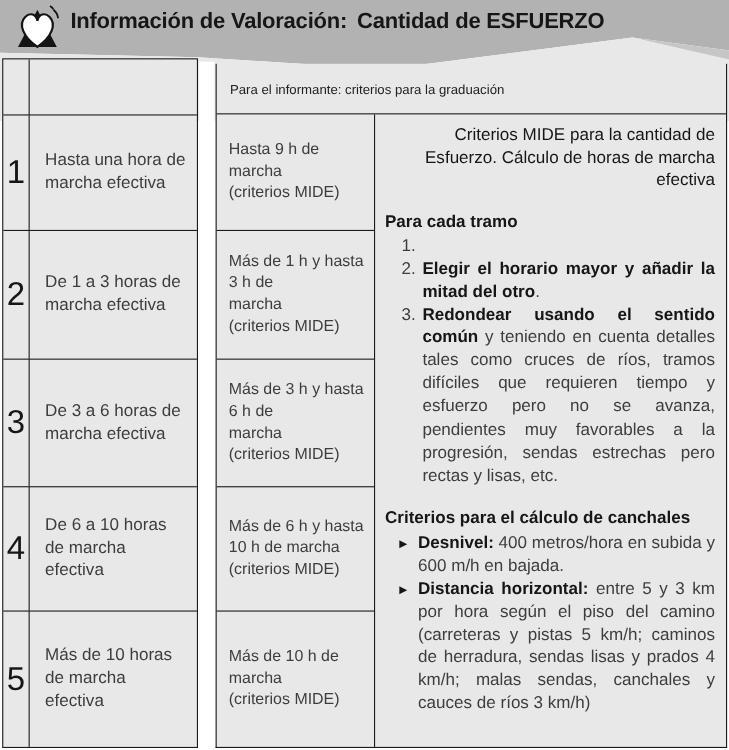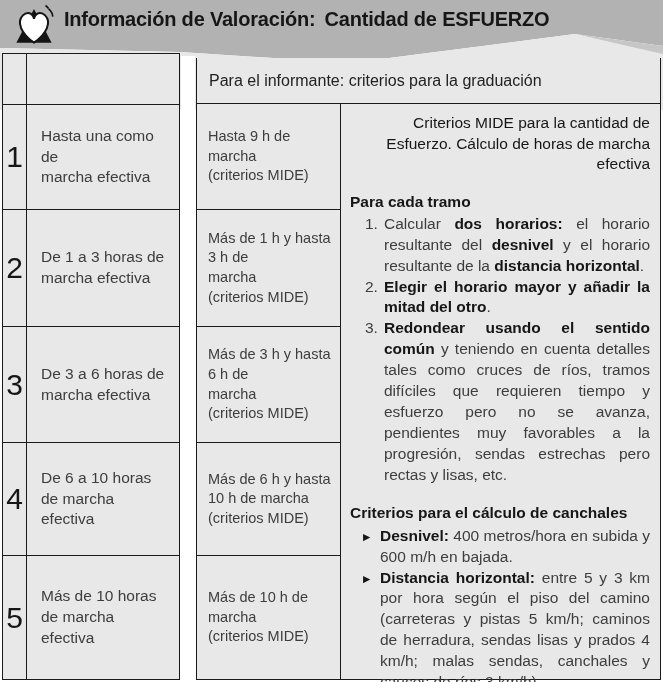--- a/index.html
+++ b/index.html
@@ -37,21 +37,21 @@
     flex:1; display:flex; align-items:center;
     padding:6px 4px 6px 14px; font-size:15.5px; line-height:1.35;
     white-space:pre-line;
   }
   .l-head {
     flex:1; display:flex; align-items:center; justify-content:center;
     font-size:16px; color:#222;
   }
   
   .right-box { left:196px; top:58px; width:465px; height:622px; border-top:none; display:flex; flex-direction:column; }
-  .r-header { height:45px; flex:none; display:flex; align-items:center; padding-left:12px; font-size:16px; color:#222; }
+  .r-header { height:45px; flex:none; display:flex; align-items:center; padding-left:12px; font-size:12px; color:#222; }
   .r-body { flex:1; display:flex; border-top:1px solid #1a1a1a; min-height:0; }
   .mide-col { width:144px; flex:none; border-right:1px solid #1a1a1a; display:flex; flex-direction:column; }
   .mide-cell {
     flex:none; display:flex; align-items:center;
     padding:6px 4px 6px 11px; font-size:14.5px; line-height:1.35;
     white-space:pre-line;
   }
   .crit-col { flex:1; padding:9px 10px 6px 9px; font-size:15.5px; line-height:1.35; }
   .crit-intro { font-weight:normal; color:#161616; text-align:right; line-height:1.33; }
   .crit-h { font-weight:bold; color:#161616; margin-top:17px; }
@@ -87,21 +87,21 @@
 </div>
 
 <div class="box-gap"></div>
 
 <div class="tbox left-box">
   <div class="l-row hrow">
     <div class="num-cell"></div>
   </div>
   <div class="l-row" style="height:105px">
     <div class="num-cell bt">1</div>
-    <div class="l-text bt">Hasta una como de
+    <div class="l-text bt">Hasta una hora de
 marcha efectiva</div>
   </div>
   <div class="l-row" style="height:117px">
     <div class="num-cell bt">2</div>
     <div class="l-text bt">De 1 a 3 horas de
 marcha efectiva</div>
   </div>
   <div class="l-row" style="height:116px">
     <div class="num-cell bt">3</div>
     <div class="l-text bt">De 3 a 6 horas de
@@ -142,21 +142,20 @@
       <div class="mide-cell bt" style="flex:1">Más de 10 h de
 marcha
 (criterios MIDE)</div>
     </div>
     <div class="crit-col">
       <div class="crit-intro">Criterios MIDE para la cantidad de Esfuerzo. Cálculo de horas de marcha efectiva</div>
       <div class="crit-h">Para cada tramo</div>
       <div class="steps">
         <div class="step">
           <span class="step-num">1.</span>
-          <span class="step-text"><span>Calcular </span><b>dos horarios:</b><span> el horario resultante del </span><b>desnivel</b><span> y el horario resultante de la </span><b>distancia horizontal</b><span>.</span></span>
         </div>
         <div class="step">
           <span class="step-num">2.</span>
           <span class="step-text"><b>Elegir el horario mayor y añadir la mitad del otro</b><span>.</span></span>
         </div>
         <div class="step">
           <span class="step-num">3.</span>
           <span class="step-text"><b>Redondear usando el sentido común</b><span> y teniendo en cuenta detalles tales como cruces de ríos, tramos difíciles que requieren tiempo y esfuerzo pero no se avanza, pendientes muy favorables a la progresión, sendas estrechas pero rectas y lisas, etc.</span></span>
         </div>
       </div>

